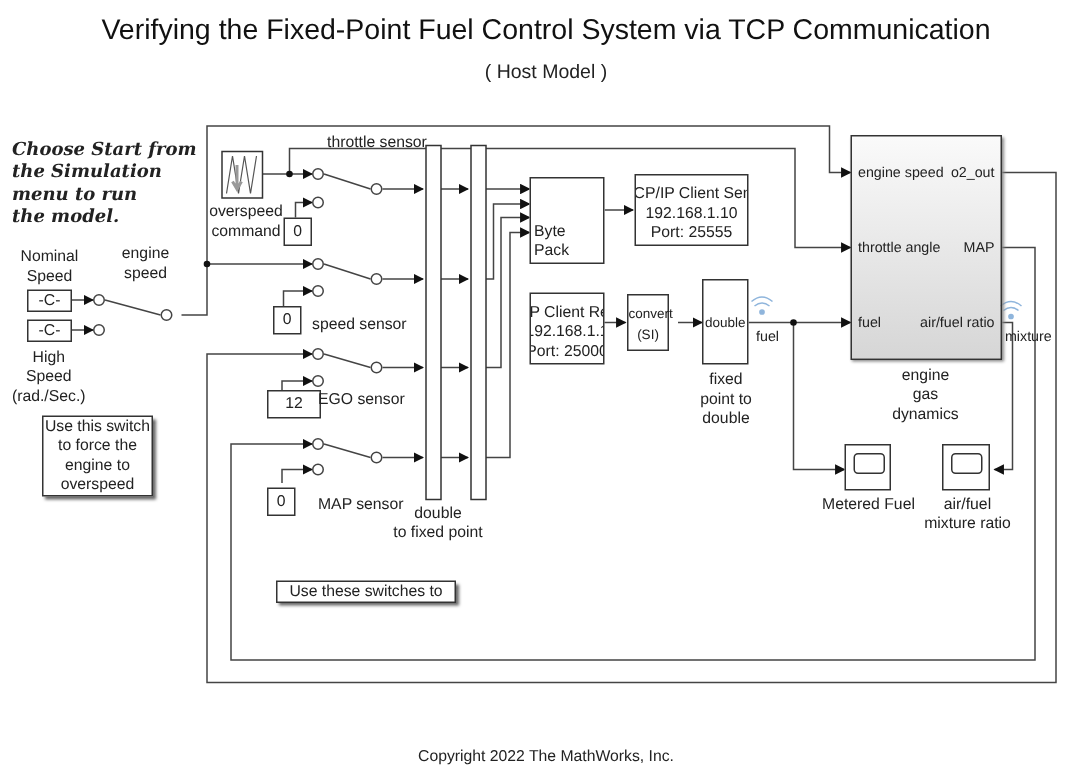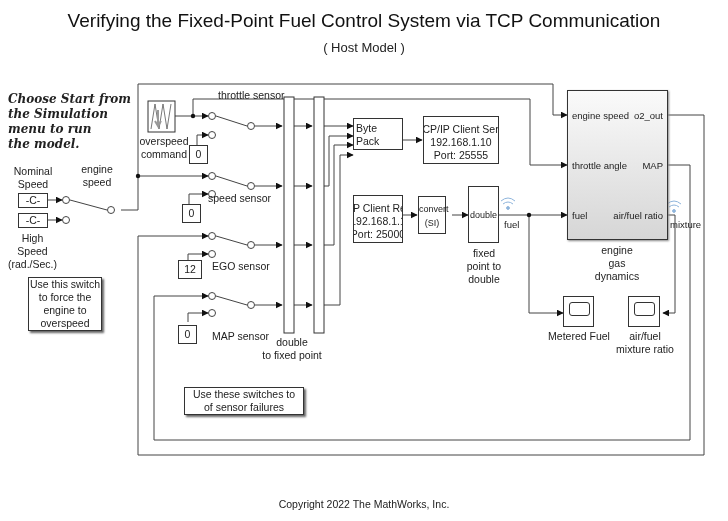--- a/index.html
+++ b/index.html
@@ -157,37 +157,37 @@
 <div class="abs lbl center" style="left:138px; top:135px; width:52px;">
   <div>overspeed</div>
     <div>command</div>
 </div>
 
 <div class="abs lbl" style="left:206px; top:89px;margin-left:12px;">throttle sensor</div>
 <div class="abs blk center" style="left:189px; top:145px; width:19px; height:19px; line-height:17px;">0</div>
 <div class="abs" style="left:206px; top:110px; width:50px; height:30px;"></div>
 
 <div class="abs blk center" style="left:182px; top:204px; width:19px; height:19px; line-height:17px;">0</div>
-<div class="abs lbl" style="left:208px; top:192px;text-align:right;">speed sensor</div>
+<div class="abs lbl" style="left:208px; top:210px;text-align:right;">speed sensor</div>
 <div class="abs" style="left:206px; top:170px; width:50px; height:30px;"></div>
 
-<div class="abs blk center" style="left:178px; top:260px; width:24px; height:19px; line-height:17px;">12</div>
+<div class="abs blk center" style="left:178px; top:260px; width:36px; height:19px; line-height:17px;">12</div>
 <div class="abs lbl" style="left:212px; top:260px;">EGO sensor</div>
 <div class="abs" style="left:206px; top:230px; width:50px; height:30px;"></div>
 
 <div class="abs blk center" style="left:178px; top:325px; width:19px; height:19px; line-height:17px;">0</div>
 <div class="abs lbl" style="left:212px; top:330px;">MAP sensor</div>
 <div class="abs" style="left:206px; top:290px; width:50px; height:30px;"></div>
 
 <div class="abs lbl center" style="left:252px; top:336px; width:80px;">
   <div>double</div>
     <div>to fixed point</div>
 </div>
 
-<div class="abs blk" style="left:353px; top:118px; width:50px; height:32px;">
+<div class="abs blk" style="left:353px; top:118px; width:50px; height:58px;">
   <div style="position:absolute; left:2px; bottom:1px;">Byte Pack</div>
 </div>
 
 <div class="abs blk center" style="left:423px; top:116px; width:76px; height:48px; overflow:hidden;">
   <div style="margin-top:6px; white-space:nowrap; margin-left:-8px; margin-right:-8px;">TCP/IP Client Send</div>
   <div>192.168.1.10</div>
   <div>Port: 25555</div>
 </div>
 
 <div class="abs blk center" style="left:353px; top:195px; width:50px; height:48px; overflow:hidden;">
@@ -232,16 +232,15 @@
 <div class="abs blk" style="left:628px; top:296px; width:32px; height:31px;">
   <div style="position:absolute; left:5px; top:5px; width:19px; height:12px; border:1px solid #333; border-radius:3px;"></div>
 </div>
 <div class="abs lbl center" style="left:612px; top:330px; width:66px;">
   <div>air/fuel</div>
     <div>mixture ratio</div>
 </div>
 
 <div class="abs note" style="left:184px; top:387px; width:118px;">
   <div>Use these switches to</div>
-    <div>of sensor failures</div>
 </div>
 
 <div class="abs copyright">Copyright 2022 The MathWorks, Inc.</div>
 
 </body></html>

